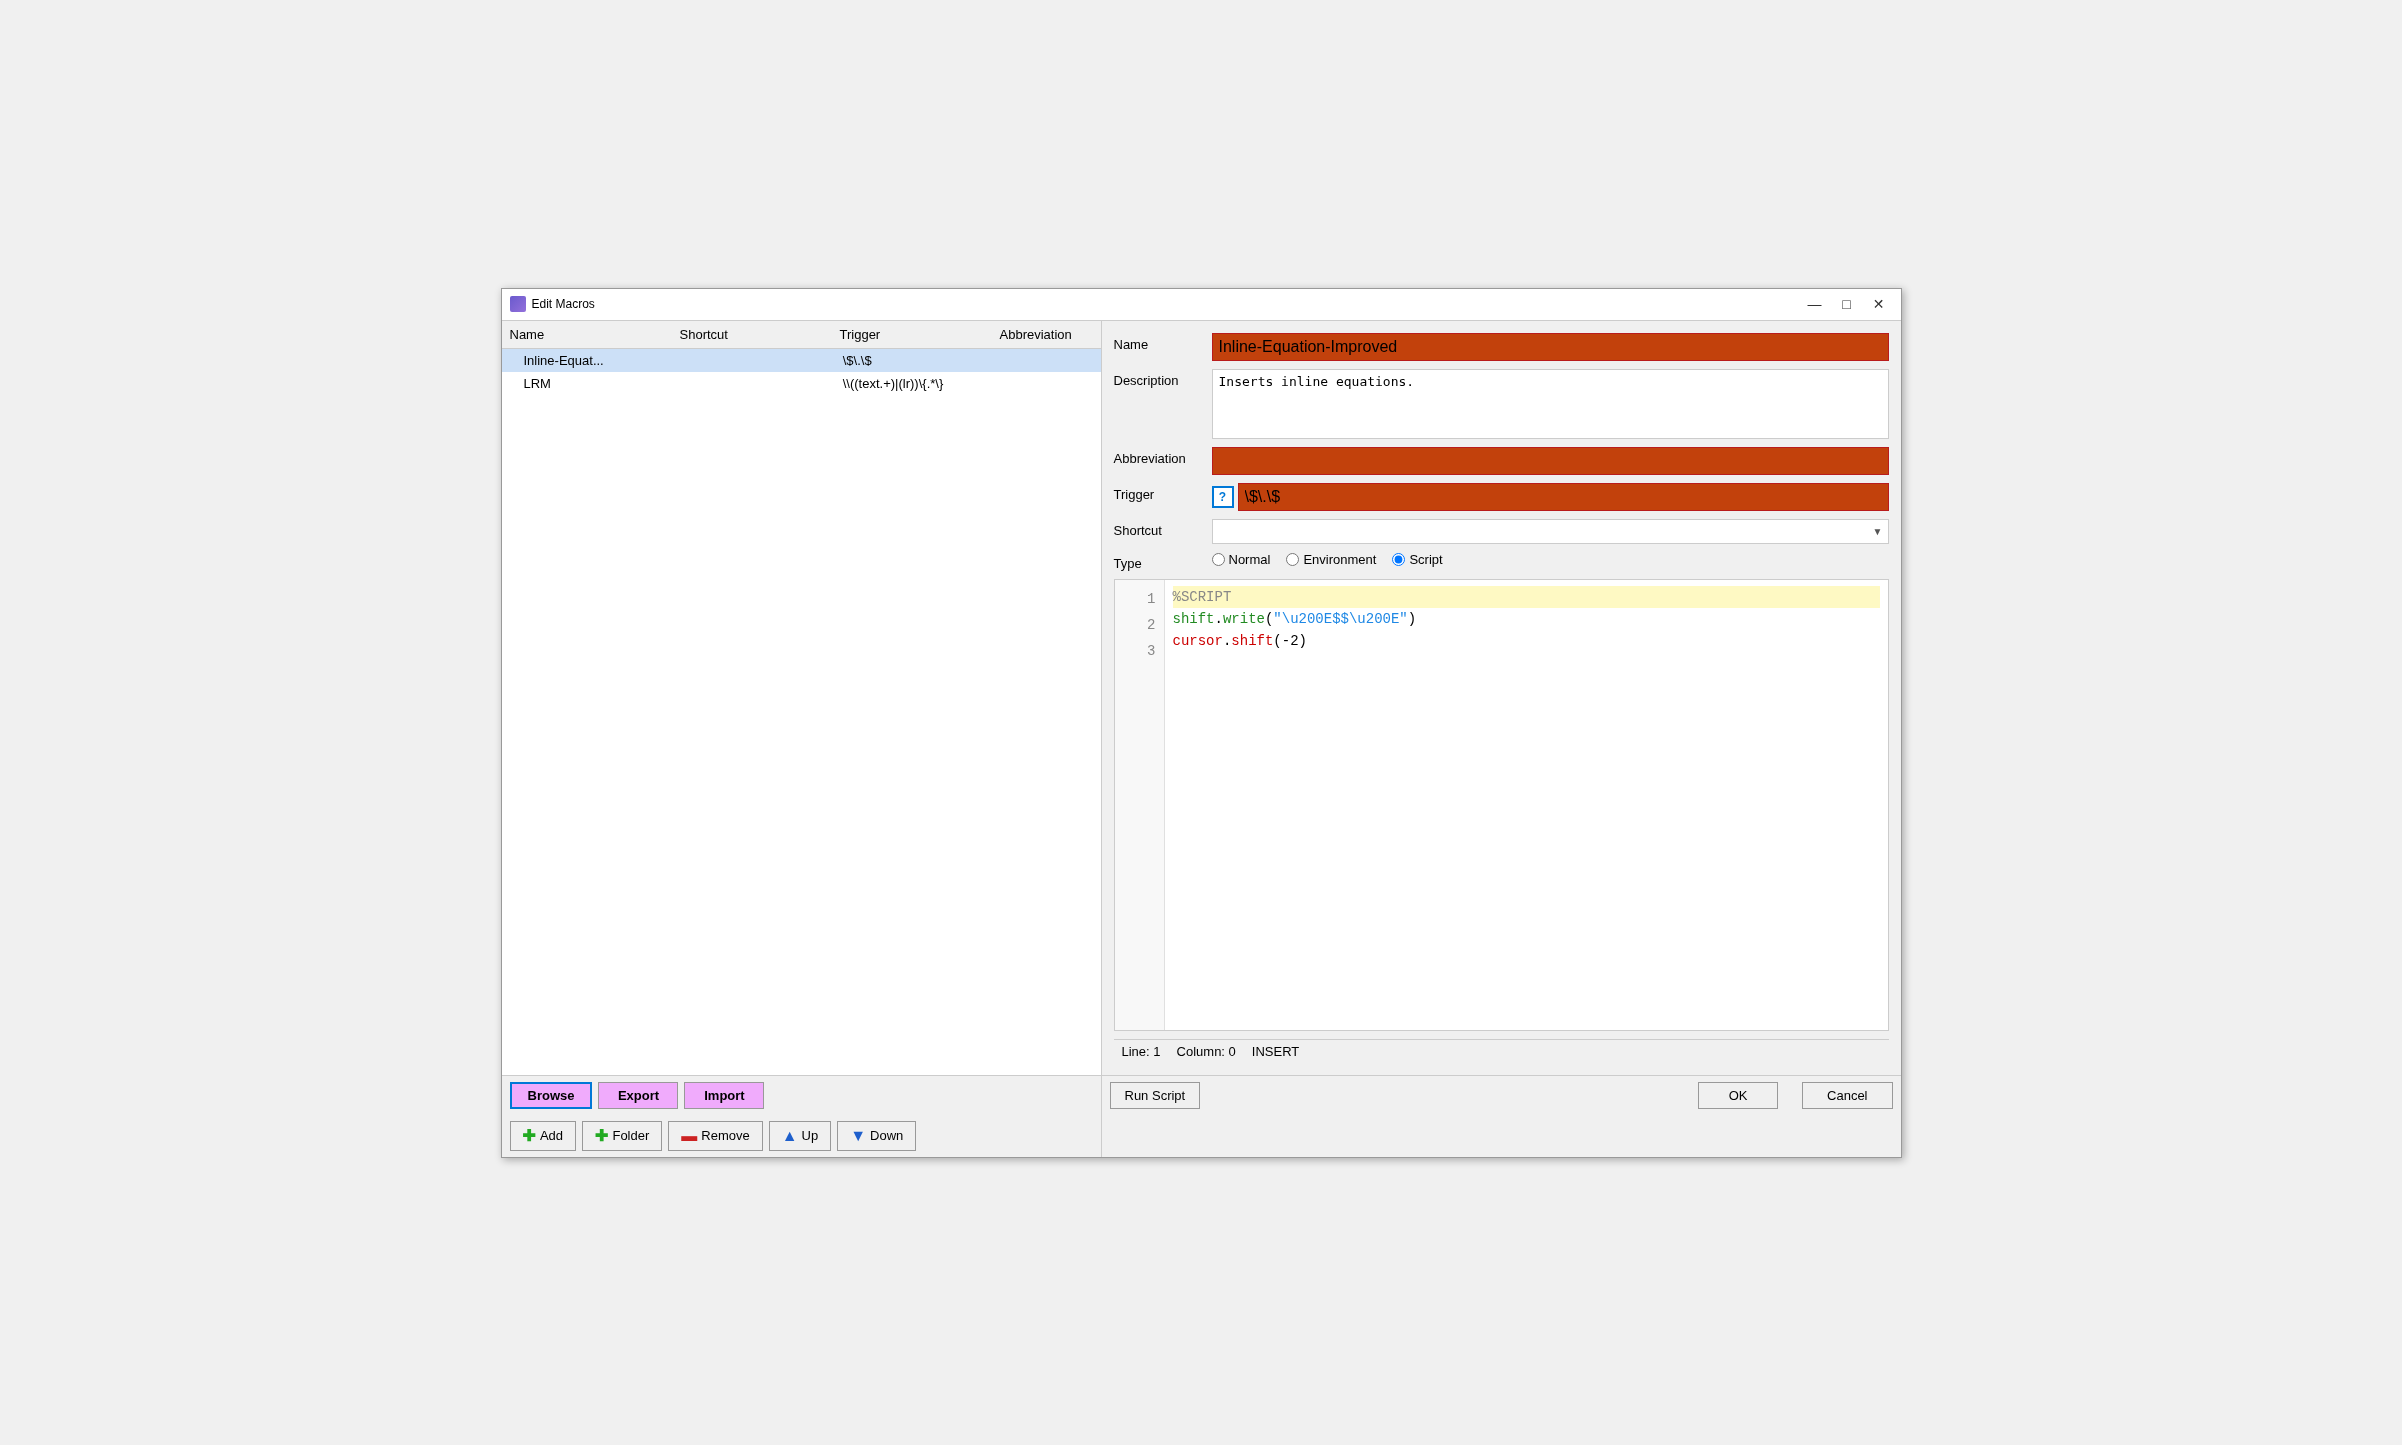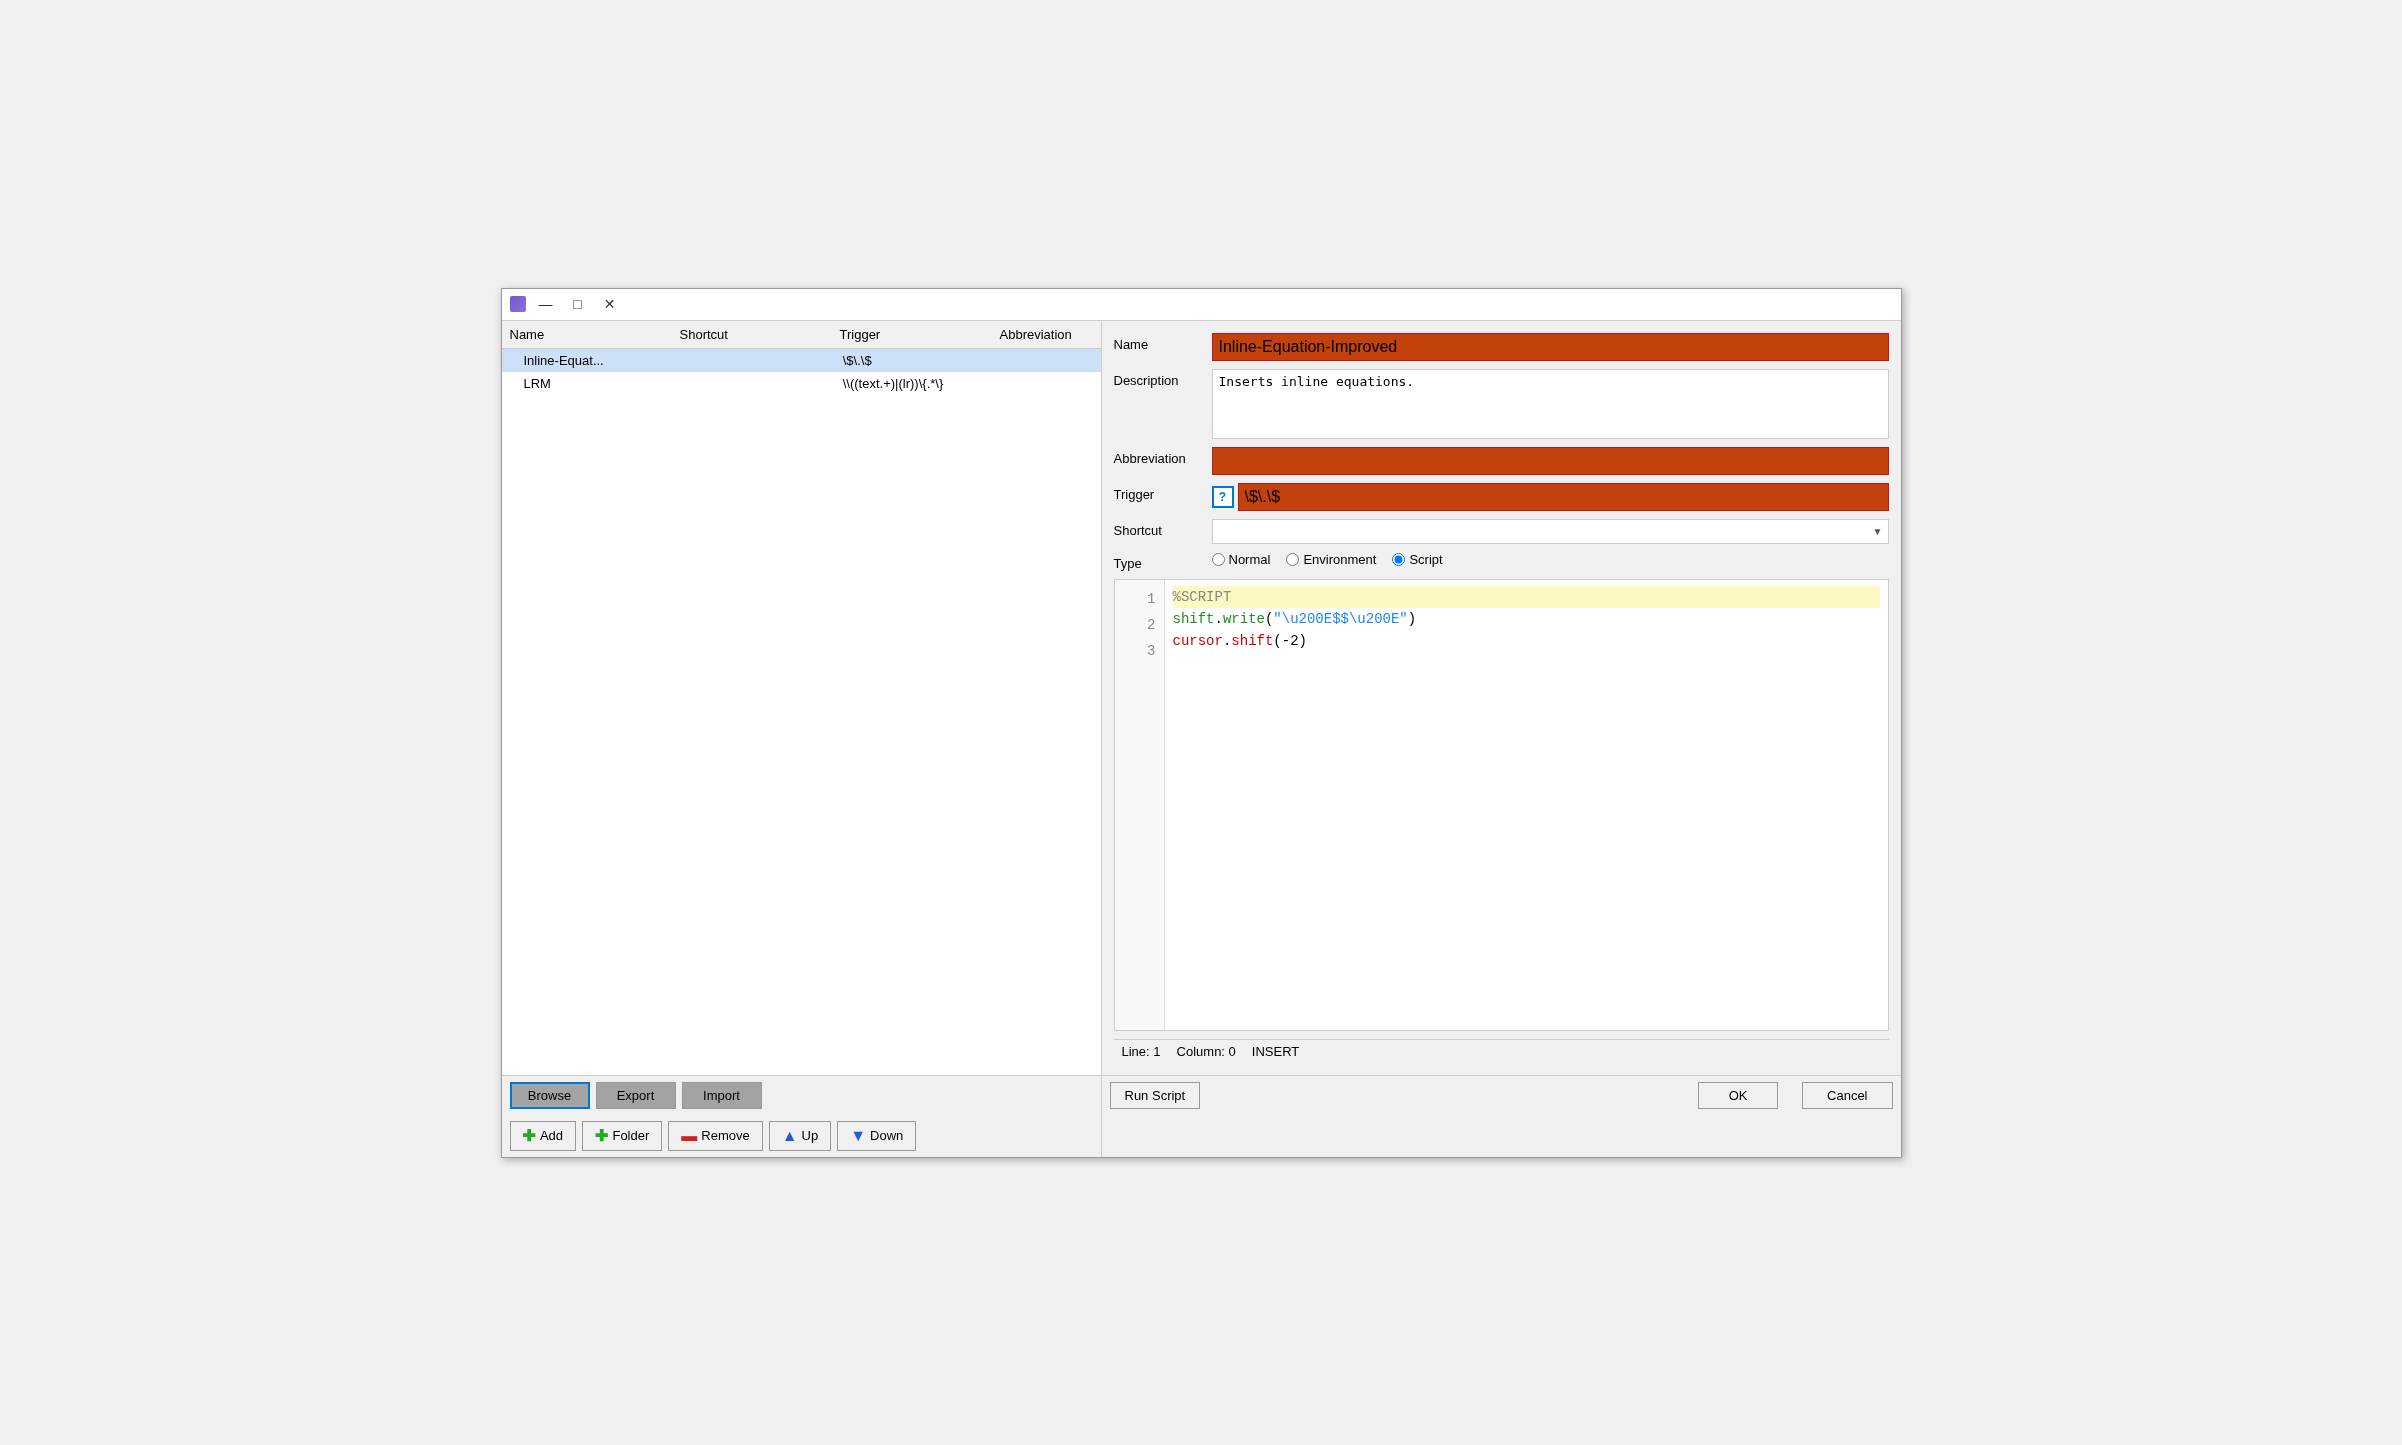--- a/index.html
+++ b/index.html
@@ -106,24 +106,25 @@
     .list-row-cell {
       padding: 0 8px;
       font-size: 13px;
       overflow: hidden;
       text-overflow: ellipsis;
       white-space: nowrap;
     }
     .btn {
       padding: 4px 16px;
       font-size: 13px;
-      background: #a3a3a3;
+      background: #f0abfc;
       border: 1px solid #999;
       cursor: pointer;
       min-width: 80px;
+      font-weight: bold;
     }
     .btn.active-btn { border: 2px solid #0078d7; }
 
     
     .right-panel {
       flex: 1;
       display: flex;
       flex-direction: column;
       background: #f0f0f0;
       padding: 12px;
@@ -340,20 +341,21 @@
       gap: 24px;
     }
   </style>
 </head>
 <body>
 
 <div class="window">
 
   <div class="title-bar">
     <div class="title-bar-icon"></div>
+    <span class="title-bar-title">Edit Macros</span>
     <div class="title-bar-controls">
       <button class="title-bar-btn">—</button>
       <button class="title-bar-btn">□</button>
       <button class="title-bar-btn close">✕</button>
     </div>
   </div>
 
   <div class="main-content">
 
     <div class="left-panel">

